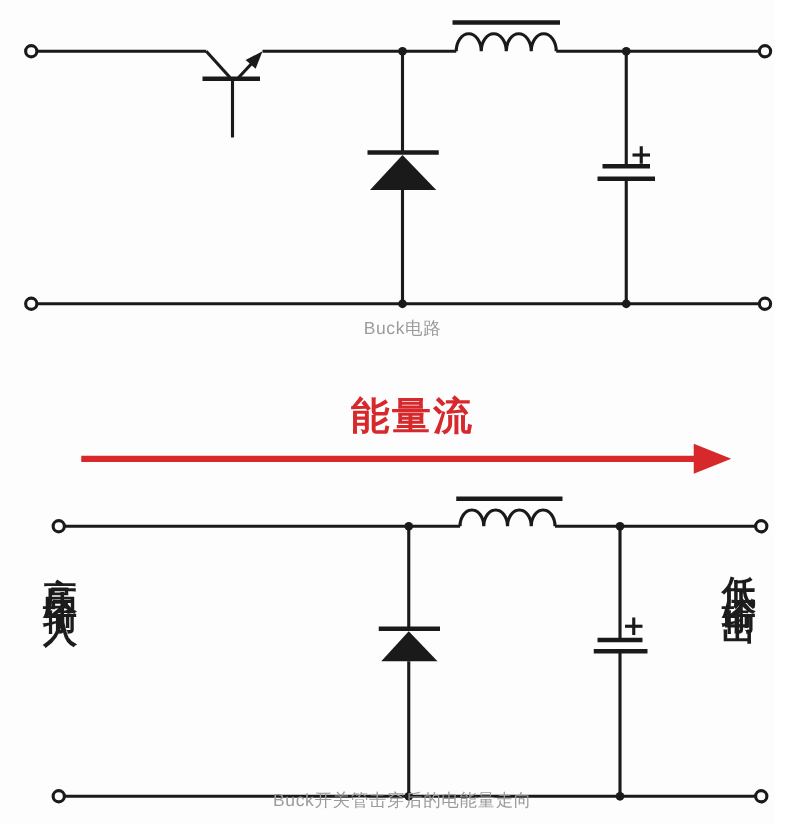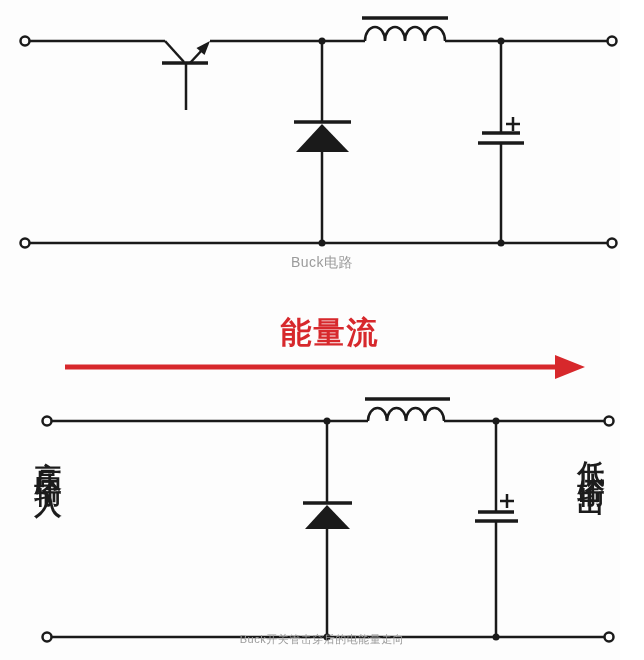--- a/index.html
+++ b/index.html
@@ -18,21 +18,21 @@
   .caption{
     position:absolute;
     left:0;
     width:644px;
     text-align:center;
     color:#9b9b9b;
     font-size:14px;
     letter-spacing:0.5px;
   }
   .caption-top{top:254px;}
-  .caption-bottom{top:632px;font-size:11px;}
+  .caption-bottom{top:632px;font-size:14px;}
   .energy-label{
     position:absolute;
     left:0;
     top:312px;
     width:660px;
     text-align:center;
     color:#d7282c;
     font-size:31px;
     font-weight:bold;
     letter-spacing:2px;

